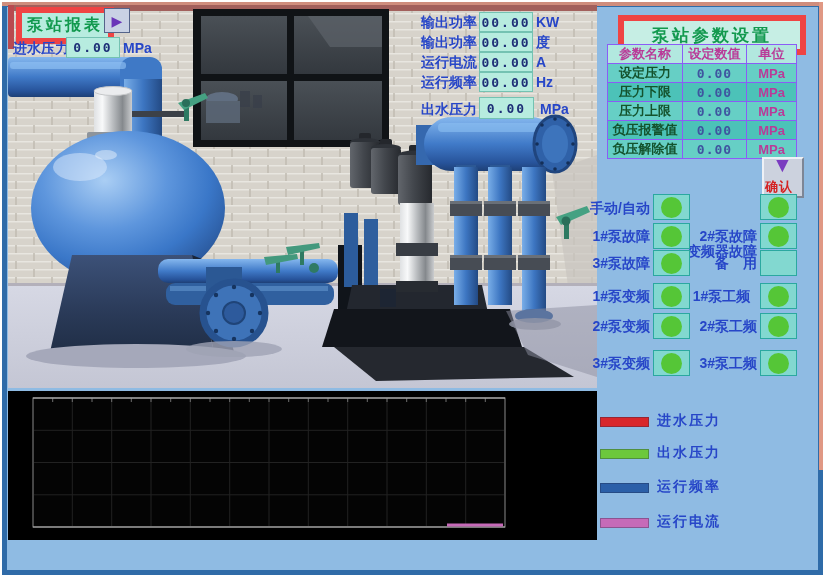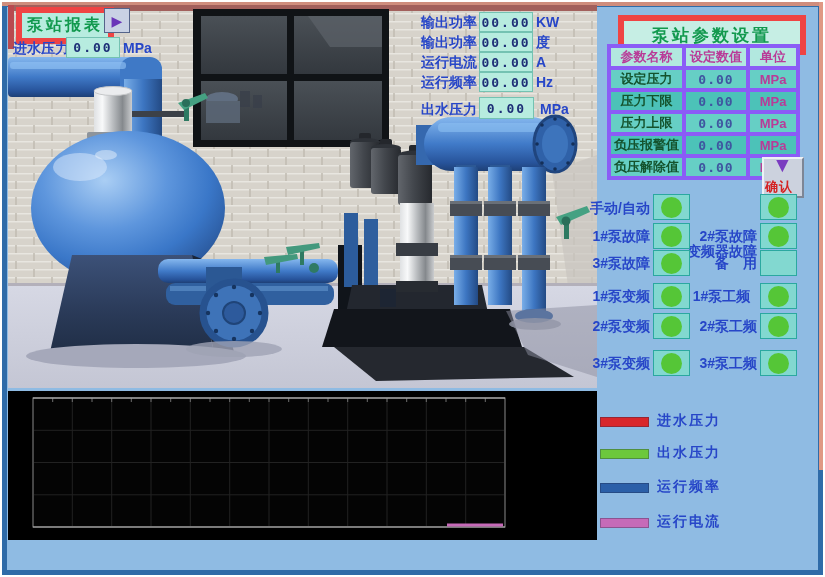--- a/index.html
+++ b/index.html
@@ -12,21 +12,21 @@
   .vbox{position:absolute;background:#b7ecdf;border:1px solid #74c2b2;display:flex;align-items:center;justify-content:center;
         font-family:"DejaVu Sans Mono",monospace;font-weight:bold;color:#1e2f77;font-size:13px;letter-spacing:2px;}
   .cyanbtn{position:absolute;background:#b7ecdf;border:6px solid #ef4444;display:flex;align-items:center;justify-content:center;}
   .title-green{color:#12994e;font-weight:bold;letter-spacing:3px;}
   .statusbox{position:absolute;width:35px;height:24px;background:#82d8d0;border:1px solid #2ba8a0;display:flex;align-items:center;justify-content:center;}
   .led{width:21px;height:21px;border-radius:50%;background:#55c637;}
   .led-off{visibility:hidden;}
   .sw{position:absolute;width:47px;height:8px;border:1px solid rgba(30,40,70,.35);}
   .leglbl{position:absolute;font-weight:bold;color:#2746c8;font-size:14px;letter-spacing:2px;white-space:nowrap;}
   table.params{position:absolute;left:607px;top:44px;width:189px;border-collapse:collapse;table-layout:fixed;}
-  table.params td{border:4px solid #8b5cf6;height:18px;text-align:center;font-size:13px;font-weight:bold;padding:0;white-space:nowrap;}
+  table.params td{border:1px solid #8b5cf6;height:18px;text-align:center;font-size:13px;font-weight:bold;padding:0;white-space:nowrap;}
   tr.phead td{background:#b2e8df;color:#b93b98;}
   tr.podd td{background:#66cfc5;}
   tr.peven td{background:#4cc2b8;}
   td.pname{color:#14532d;margin-top:8px;}
   td.pval{color:#3f55a0;font-family:"DejaVu Sans Mono",monospace;letter-spacing:1px;}
   td.punit{color:#b93b98;}
   .confirm{position:absolute;left:762px;top:157px;width:38px;height:37px;background:#ccd2de;
            border-top:2px solid #eef1f6;border-left:2px solid #eef1f6;border-right:2px solid #7d8696;border-bottom:2px solid #7d8696;}
   .confirm .tri{position:absolute;left:8px;top:-6px;font-size:21px;color:#7a3cc0;}
   .confirm .txt{position:absolute;left:1px;bottom:0px;font-size:13px;font-weight:bold;color:#d42222;letter-spacing:1px;}

